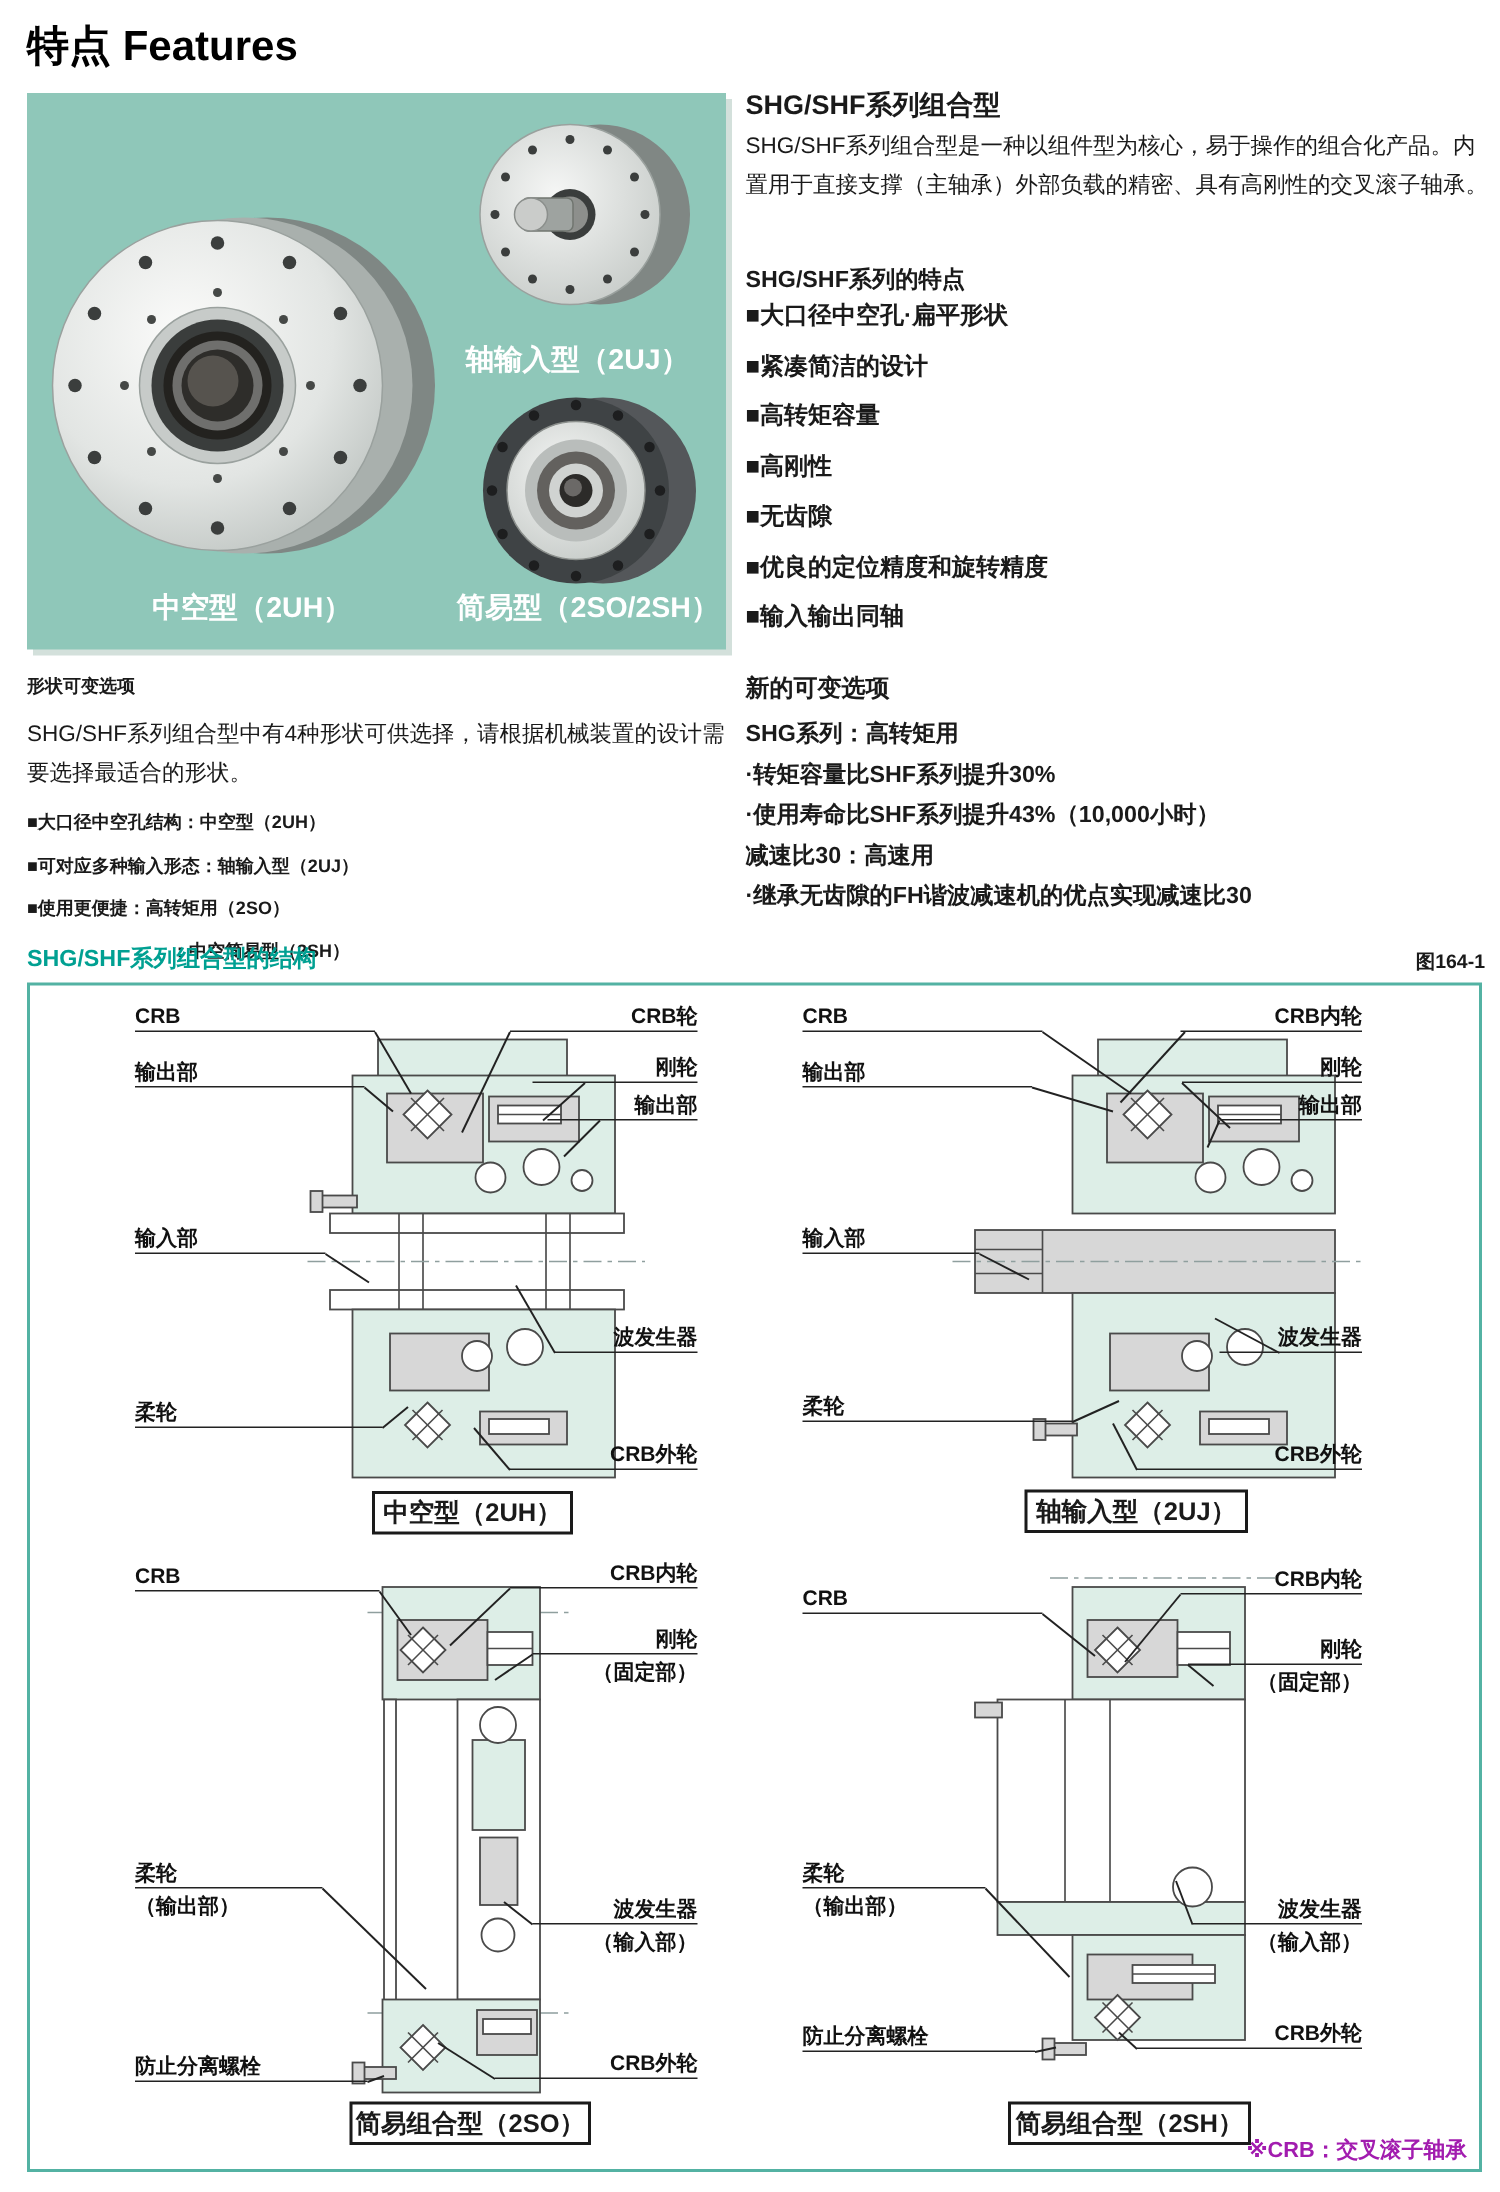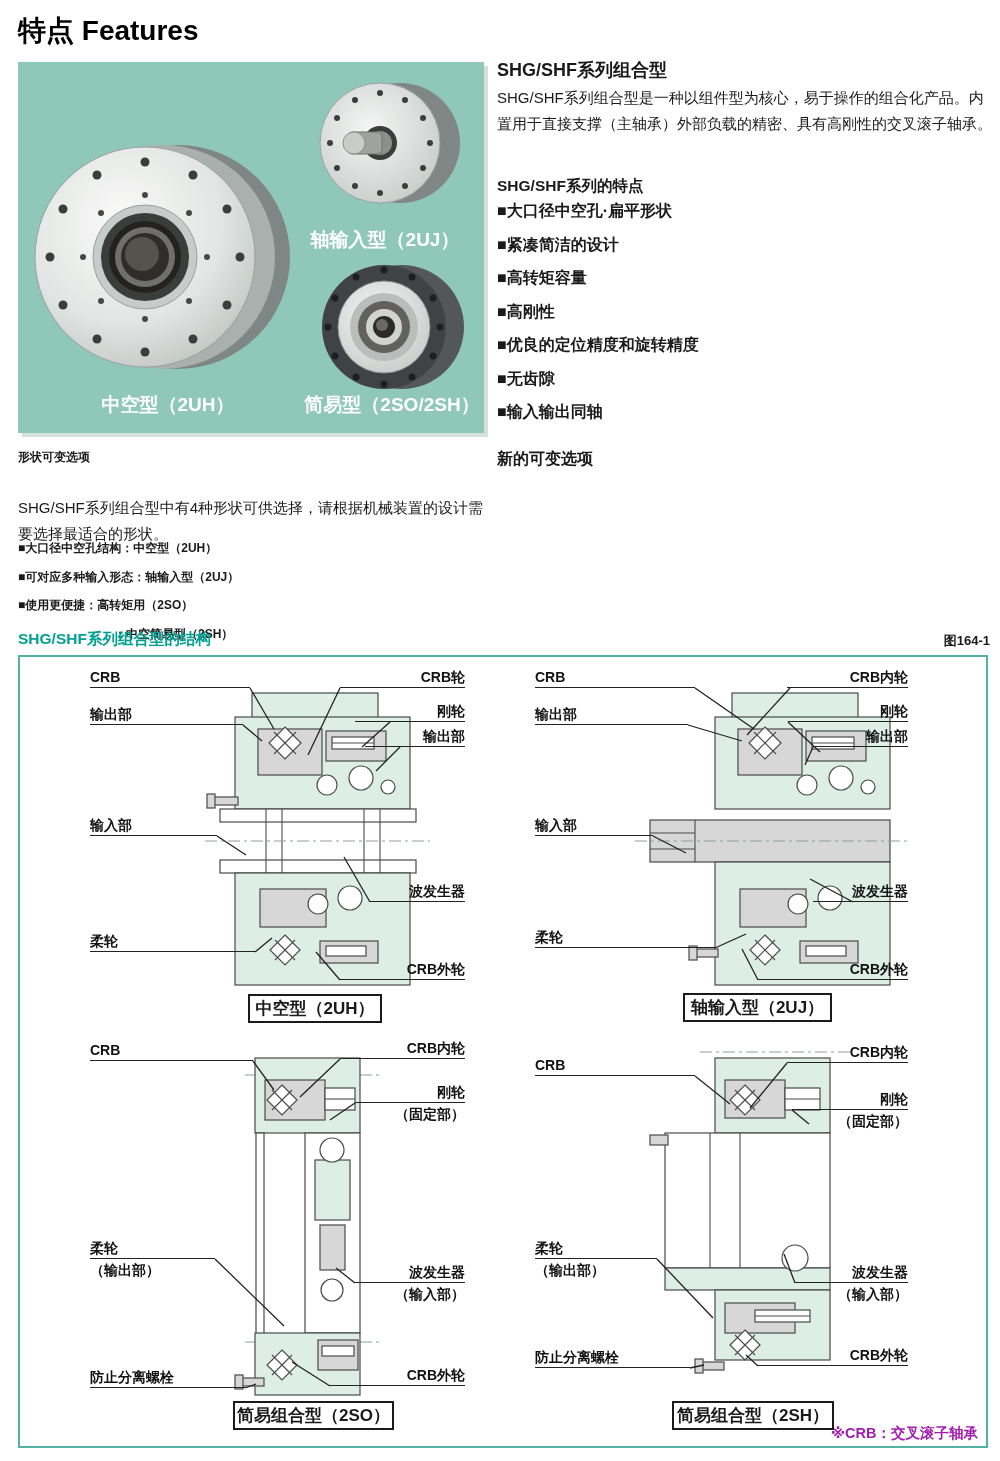--- a/index.html
+++ b/index.html
@@ -19,21 +19,21 @@
 
   
   .overview-heading{position:absolute;left:497px;top:58px;font-size:18px;font-weight:bold;}
   .overview-body{position:absolute;left:497px;top:85px;width:497px;font-size:15px;line-height:26px;}
   .features-heading{position:absolute;left:497px;top:176px;font-size:15.5px;font-weight:bold;}
   .features-list{position:absolute;left:497px;top:194px;margin:0;padding:0;list-style:none;
                  font-size:16px;font-weight:bold;line-height:33.5px;}
 
   
   .shape-heading{position:absolute;left:18px;top:449px;font-size:12px;font-weight:bold;}
-  .shape-body{position:absolute;left:18px;top:477px;width:478px;font-size:15px;line-height:26px;margin-top:18px;}
+  .shape-body{position:absolute;left:18px;top:477px;width:478px;font-size:15px;line-height:26px;}
   .shape-list{position:absolute;left:18px;top:534px;margin:0;padding:0;list-style:none;
               font-size:12px;font-weight:bold;line-height:28.5px;}
   .shape-cont{padding-left:96px;}
   .new-heading{position:absolute;left:497px;top:449px;font-size:16px;font-weight:bold;}
   .new-list{position:absolute;left:497px;top:476px;margin:0;padding:0;list-style:none;
             font-size:15.5px;font-weight:bold;line-height:27px;}
 
   
   .structure-heading{position:absolute;left:18px;top:629px;font-size:15.5px;font-weight:bold;color:#00a092;}
   .figure-label{position:absolute;right:10px;top:632px;font-size:13px;font-weight:bold;}
@@ -173,35 +173,42 @@
   </div>
 
   <div class="overview-heading">SHG/SHF系列组合型</div>
   <div class="overview-body">SHG/SHF系列组合型是一种以组件型为核心，易于操作的组合化产品。内置用于直接支撑（主轴承）外部负载的精密、具有高刚性的交叉滚子轴承。</div>
   <div class="features-heading">SHG/SHF系列的特点</div>
   <ul class="features-list">
     <li>■大口径中空孔·扁平形状</li>
     <li>■紧凑简洁的设计</li>
     <li>■高转矩容量</li>
     <li>■高刚性</li>
+    <li>■无齿隙</li>
     <li>■优良的定位精度和旋转精度</li>
-    <li>■无齿隙</li>
     <li>■输入输出同轴</li>
   </ul>
 
   <div class="shape-heading">形状可变选项</div>
   <div class="shape-body">SHG/SHF系列组合型中有4种形状可供选择，请根据机械装置的设计需要选择最适合的形状。</div>
   <ul class="shape-list">
     <li>■大口径中空孔结构：中空型（2UH）</li>
     <li>■可对应多种输入形态：轴输入型（2UJ）</li>
     <li>■使用更便捷：高转矩用（2SO）</li>
     <li class="shape-cont">：中空简易型（2SH）</li>
   </ul>
 
   <div class="new-heading">新的可变选项</div>
+  <ul class="new-list">
+    <li>SHG系列：高转矩用</li>
+    <li>·转矩容量比SHF系列提升30%</li>
+    <li>·使用寿命比SHF系列提升43%（10,000小时）</li>
+    <li>减速比30：高速用</li>
+    <li>·继承无齿隙的FH谐波减速机的优点实现减速比30</li>
+  </ul>
 
   <div class="structure-heading">SHG/SHF系列组合型的结构</div>
   <div class="figure-label">图164-1</div>
 
   <div class="structure-box">
 
     <div class="quad q1">
       <svg width="480" height="383" viewBox="0 0 480 383">
         <rect class="mint" x="232" y="36" width="126" height="26"></rect>
         <rect class="mint" x="215" y="60" width="175" height="92"></rect>

